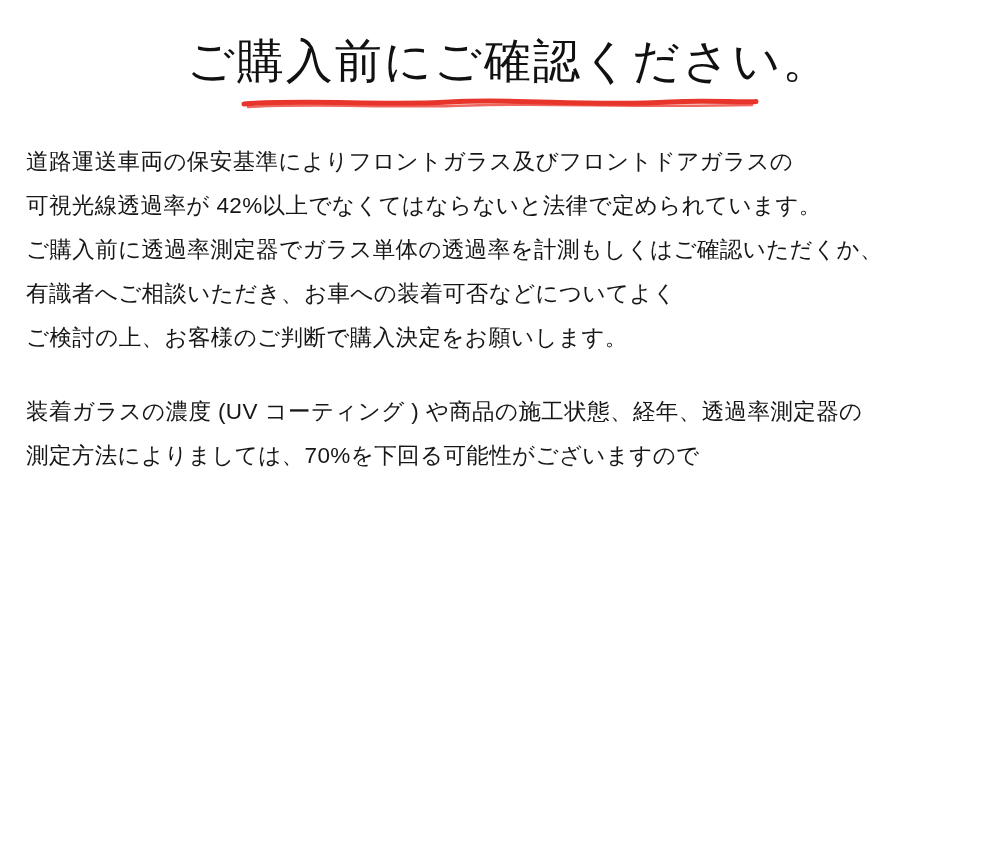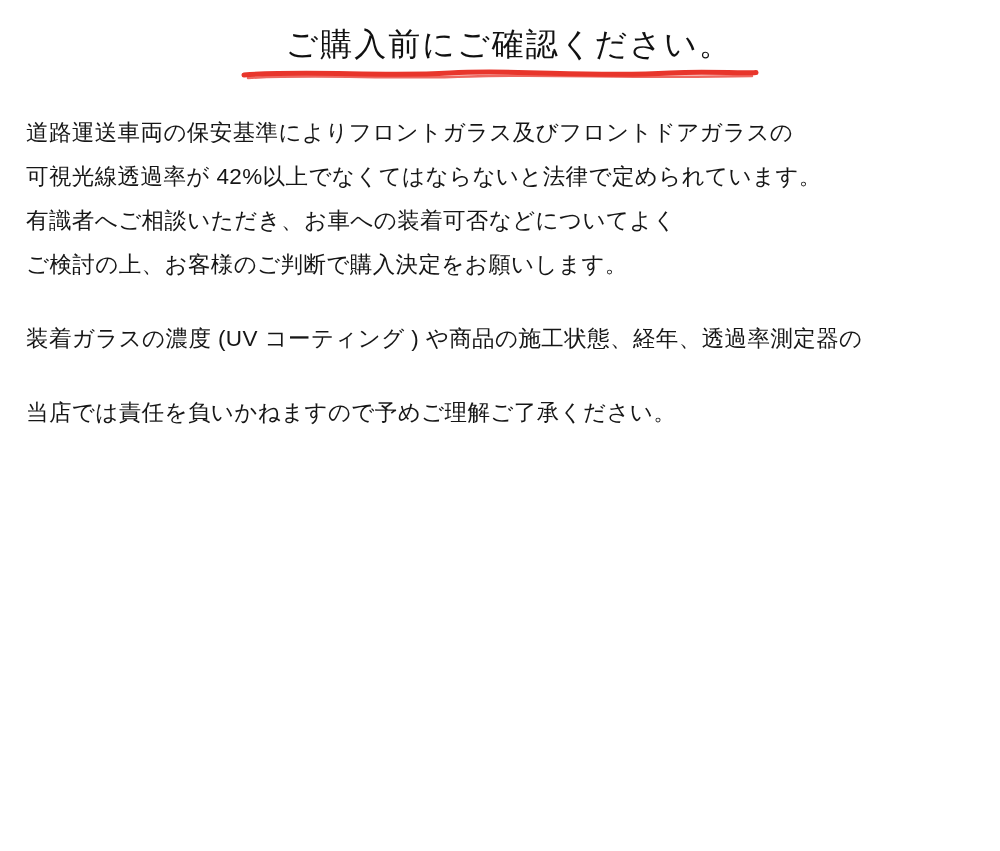--- a/index.html
+++ b/index.html
@@ -20,26 +20,26 @@
     height: 851px;
     box-sizing: border-box;
   }
   .title-block {
     position: relative;
     margin: 0;
     padding: 26px 0 0 0;
     text-align: center;
   }
   .title {
-    font-size: 32px;
+    font-size: 47px;
     line-height: 1.15;
     letter-spacing: 2px;
     font-weight: 400;
     color: #111111;
-    margin: 0;
+    margin: 8px;
     padding: 0 0 0 18px;
   }
   .title-underline {
     display: block;
     margin: 4px auto 0 auto;
     width: 520px;
     height: 14px;
   }
   .body-block {
     margin: 30px 8px 0 0;
@@ -70,26 +70,27 @@
       <path d="M4,8 C70,3 140,10 210,6 C280,2 350,11 430,6 C470,3.5 500,7 516,5.5" stroke="#e8352b" stroke-width="5" fill="none" stroke-linecap="round"></path>
       <path d="M8,11 C80,7 150,12.5 230,9.5 C310,6.5 390,12 512,9" stroke="#e8352b" stroke-width="2.5" fill="none" stroke-linecap="round" opacity="0.75"></path>
     </svg>
   </div>
 
   <div class="body-block">
 
     <div class="para">
       <div class="line">道路運送車両の保安基準によりフロントガラス及びフロントドアガラスの</div>
       <div class="line">可視光線透過率が 42%以上でなくてはならないと法律で定められています。</div>
+      <div class="line">ご購入前に透過率測定器でガラス単体の透過率を計測もしくはご確認いただくか、</div>
       <div class="line">有識者へご相談いただき、お車への装着可否などについてよく</div>
       <div class="line">ご検討の上、お客様のご判断で購入決定をお願いします。</div>
     </div>
 
     <div class="para">
       <div class="line">装着ガラスの濃度 (UV コーティング ) や商品の施工状態、経年、透過率測定器の</div>
+      <div class="line">測定方法によりましては、70%を下回る可能性がございますので</div>
     </div>
 
     <div class="para">
-      <div class="line">当店では責任を負いかねますので予めご理解ご了承ください。</div>
     </div>
 
   </div>
 </div>
 
 </body></html>

